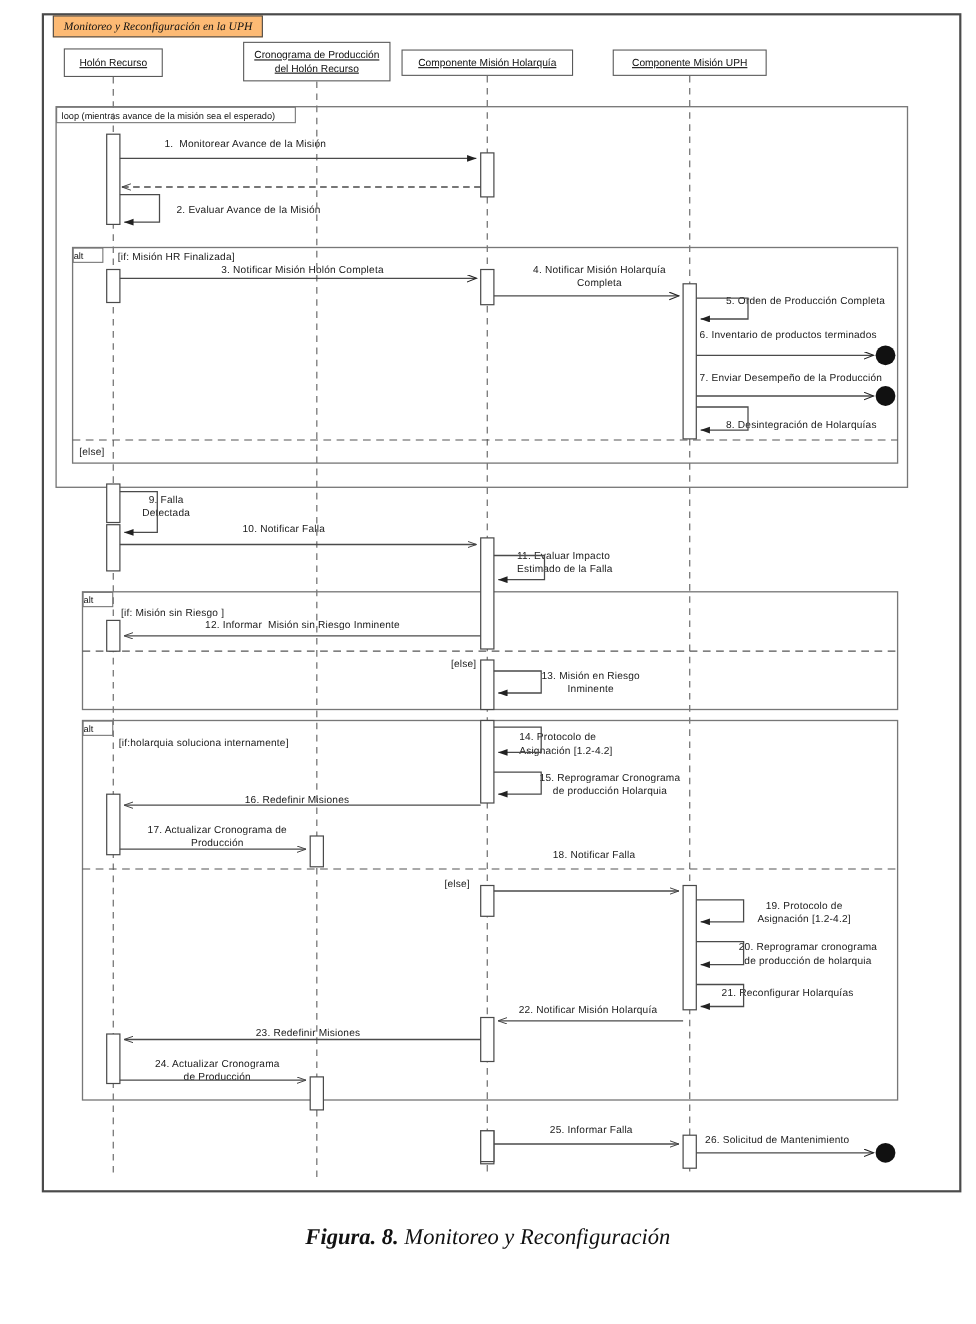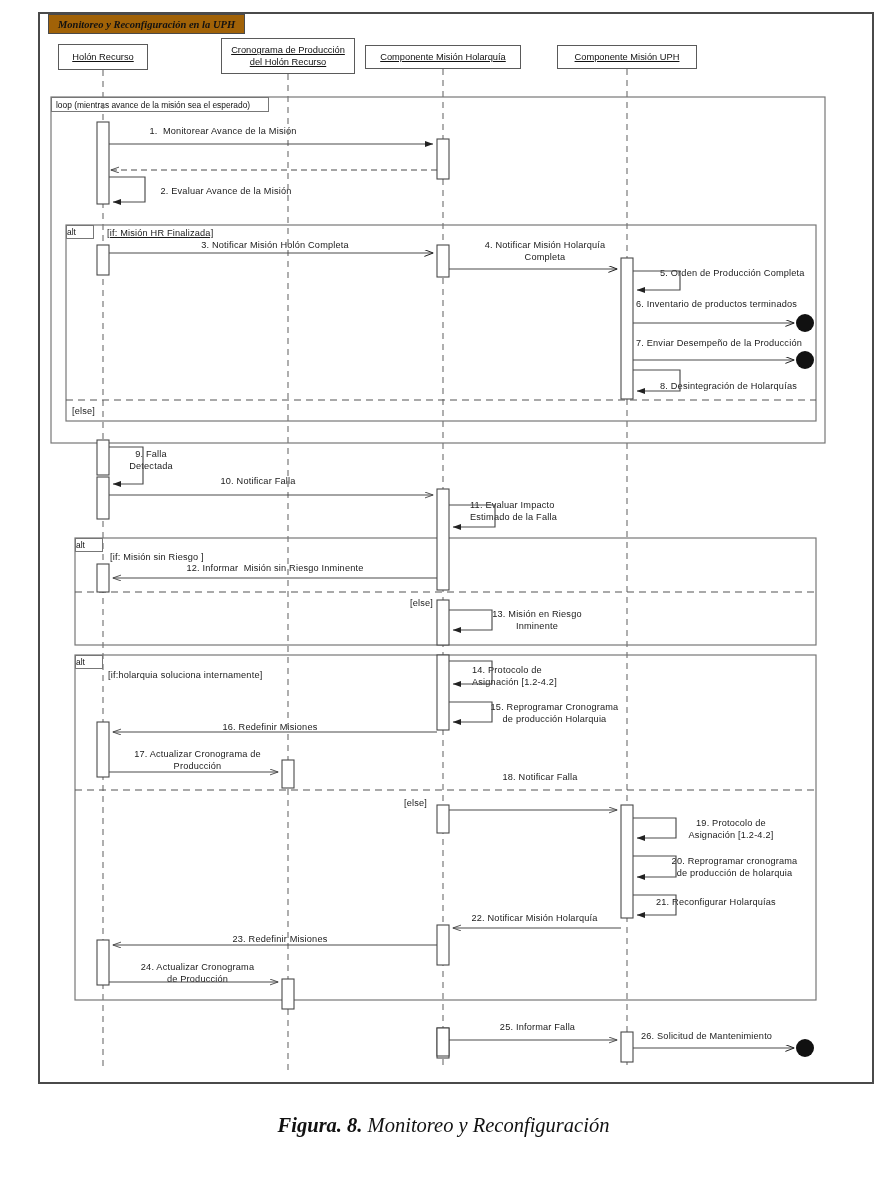--- a/index.html
+++ b/index.html
@@ -10,22 +10,22 @@
   #svg-layer{position:absolute;left:0;top:0;width:887px;height:1204px;}
   .lbl{position:absolute;font-size:9.2px;line-height:11.5px;color:#1a1a1a;
        letter-spacing:.02em;white-space:pre;}
   .lbl.c{text-align:center;}
   .lbl.l{text-align:left;}
   .lifeline-head{position:absolute;border:1px solid #5a5a5a;background:#fff;
        box-sizing:border-box;display:flex;align-items:center;justify-content:center;}
   .lifeline-head span{font-size:9.3px;line-height:12px;text-align:center;
        text-decoration:underline;color:#111;padding:0 3px;}
   #title-tab{position:absolute;left:48px;top:14px;height:20px;padding:0 9px;
-       border:1px solid #4a4a4a;background:#a16207;display:flex;align-items:center;
-       box-sizing:border-box;font-weight:bold;}
+       border:1px solid #4a4a4a;background:#fdba74;display:flex;align-items:center;
+       box-sizing:border-box;}
   #title-tab span{font-size:10.5px;font-style:italic;font-family:"Liberation Serif",serif;color:#111;}
   .frame-tab{position:absolute;border:1px solid #777;background:#fff;
        box-sizing:border-box;display:flex;align-items:center;justify-content:flex-start;}
   .frame-tab span{font-size:8.4px;color:#111;}
   #caption{position:absolute;left:0;top:1110px;width:887px;text-align:center;
        font-family:"Liberation Serif",serif;font-style:italic;font-size:20.5px;
        line-height:30px;color:#111;}
   #caption b{font-weight:bold;font-style:italic;}
 </style>
 </head>
@@ -58,21 +58,21 @@
   <div class="frame-tab" style="left:66px;top:225px;width:28px;height:14px;">
     <span>alt</span>
   </div>
   <div class="frame-tab" style="left:75px;top:538px;width:28px;height:14px;">
     <span>alt</span>
   </div>
   <div class="frame-tab" style="left:75px;top:655px;width:28px;height:14px;">
     <span>alt</span>
   </div>
 
-  <div class="lbl l" style="left:107px;top:228px;text-decoration:underline;">[if: Misión HR Finalizada]</div>
+  <div class="lbl l" style="left:107px;top:228px;">[if: Misión HR Finalizada]</div>
   <div class="lbl l" style="left:72px;top:406px;">[else]</div>
   <div class="lbl l" style="left:110px;top:552px;">[if: Misión sin Riesgo ]</div>
   <div class="lbl l" style="left:410px;top:598px;">[else]</div>
   <div class="lbl l" style="left:108px;top:670px;">[if:holarquia soluciona internamente]</div>
   <div class="lbl l" style="left:404px;top:798px;">[else]</div>
 
   <div class="lbl c" style="left:113px;top:126px;width:220px;">1.  Monitorear Avance de la Misión</div>
   <div class="lbl c" style="left:126px;top:186px;width:200px;">2. Evaluar Avance de la Misión</div>
   <div class="lbl c" style="left:145px;top:240px;width:260px;">3. Notificar Misión Holón Completa</div>
   <div class="lbl c" style="left:455px;top:240px;width:180px;">4. Notificar Misión Holarquía<br>Completa</div>

